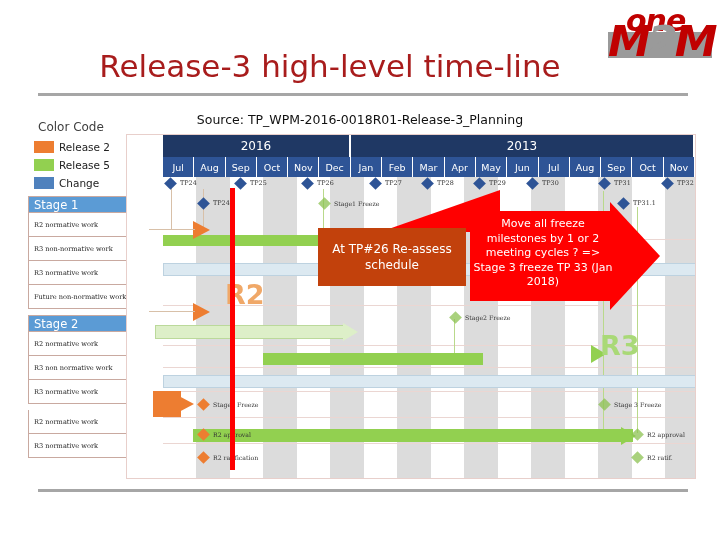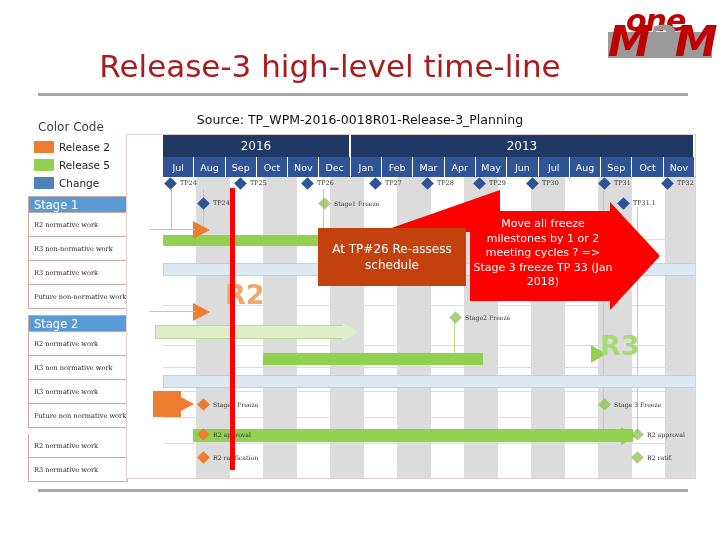--- a/index.html
+++ b/index.html
@@ -171,21 +171,20 @@
       <div class="cell">R2 normative work</div>
       <div class="cell">R3 non-normative work</div>
       <div class="cell">R3 normative work</div>
       <div class="cell">Future non-normative work</div>
     </div>
     <div class="grp">
       <div class="hdr">Stage 2</div>
       <div class="cell">R2 normative work</div>
       <div class="cell">R3 non normative work</div>
       <div class="cell">R3 normative work</div>
-      <div class="cell">Future non normative work</div>
     </div>
     <div class="grp">
       <div class="cell">R2 normative work</div>
       <div class="cell">R3 normative work</div>
     </div>
   </div>
 
   <div class="gantt">
 
     <div class="yearrow">

